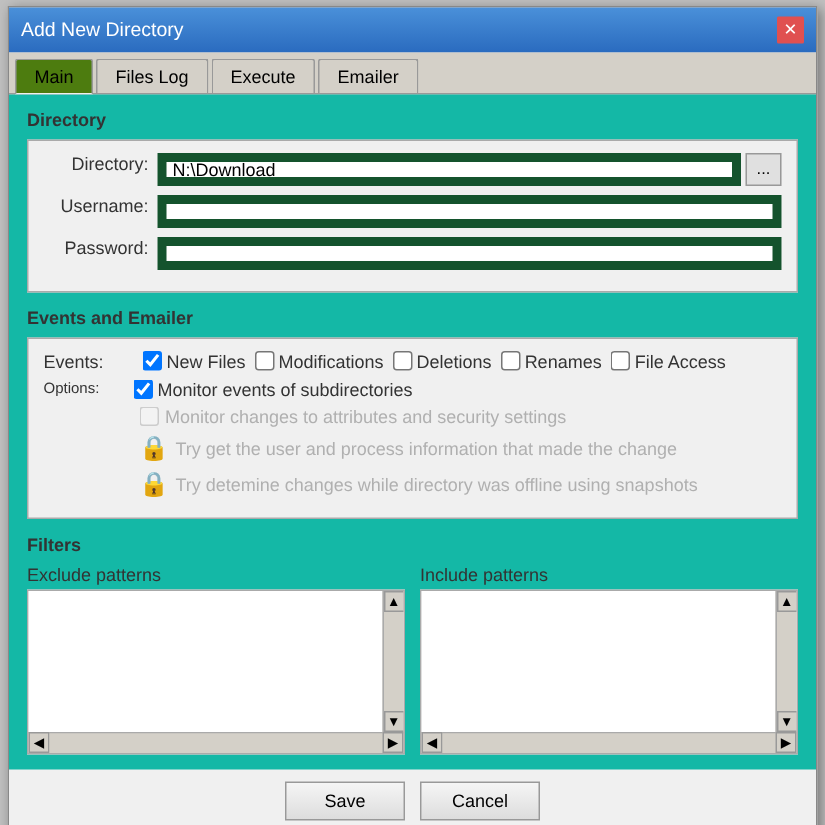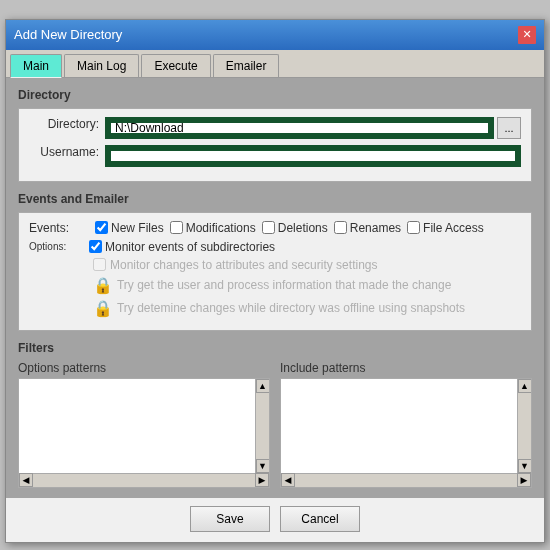--- a/index.html
+++ b/index.html
@@ -54,28 +54,28 @@
       padding: 4px 12px;
       border: 1px solid #999;
       border-bottom: none;
       background: #d4d0c8;
       cursor: pointer;
       margin-right: 2px;
       font-size: 12px;
       border-radius: 2px 2px 0 0;
     }
     .tab.active {
-      background: #5eead4;
+      background: #4d7c0f;
       border-bottom: 1px solid #f0f0f0;
       margin-bottom: -1px;
       z-index: 1;
     }
     .content {
       padding: 10px 12px;
-      background: #a3a3a3;
+      background: #14b8a6;
     }
     .section-label {
       font-size: 12px;
       font-weight: bold;
       margin-bottom: 6px;
       color: #333;
     }
     .section-box {
       border: 1px solid #aaa;
       padding: 8px 10px;
@@ -268,38 +268,42 @@
 
 <div class="window">
 
   <div class="title-bar">
     <span>Add New Directory</span>
     <button class="title-bar-close">✕</button>
   </div>
 
   <div class="tabs">
     <div class="tab active">Main</div>
-    <div class="tab">Main Log</div>
+    <div class="tab">Files Log</div>
     <div class="tab">Execute</div>
     <div class="tab">Emailer</div>
   </div>
 
   <div class="content">
 
     <div class="section-label">Directory</div>
     <div class="section-box">
       <div class="form-row">
         <span class="form-label">Directory:</span>
         <input class="form-input" type="text" value="N:\Download" style="">
         <button class="browse-btn">...</button>
       </div>
       <div class="form-row">
         <span class="form-label">Username:</span>
         <input class="form-input" type="text" style="">
       </div>
+      <div class="form-row">
+        <span class="form-label">Password:</span>
+        <input class="form-input" type="password" style="">
+      </div>
     </div>
 
     <div class="section-label">Events and Emailer</div>
     <div class="section-box">
 
       <div class="events-row">
         <span class="events-label">Events:</span>
         <label class="checkbox-item">
           <input type="checkbox" checked="" style="">
           <span>New Files</span>
@@ -342,21 +346,21 @@
         <span class="lock-icon">🔒</span>
         <span style="color:#b0b0b0;">Try detemine changes while directory was offline using snapshots</span>
       </div>
     </div>
 
     <div class="filters-section">
       <div class="section-label">Filters</div>
       <div class="filters-row">
 
         <div class="filter-col">
-          <div class="filter-col-label">Options patterns</div>
+          <div class="filter-col-label">Exclude patterns</div>
           <div class="filter-box-wrapper">
             <div class="filter-inner">
               <textarea class="filter-textarea" style=""></textarea>
               <div class="vscroll-bar">
                 <div class="vscroll-btn">▲</div>
                 <div class="vscroll-track"></div>
                 <div class="vscroll-btn">▼</div>
               </div>
             </div>
             <div class="filter-hscroll">

